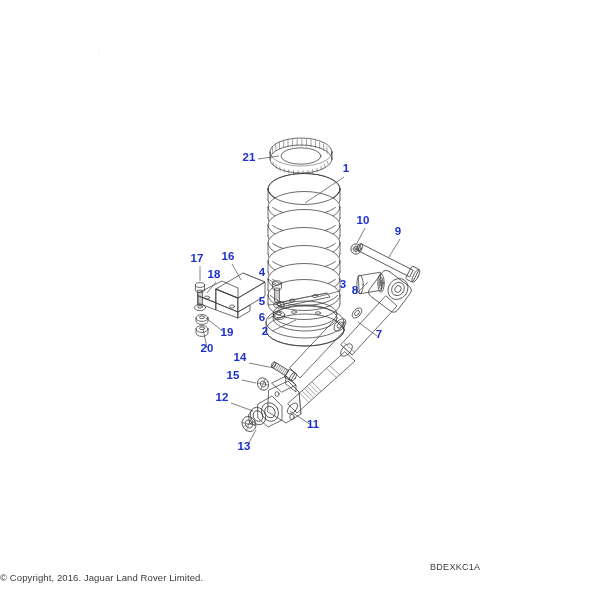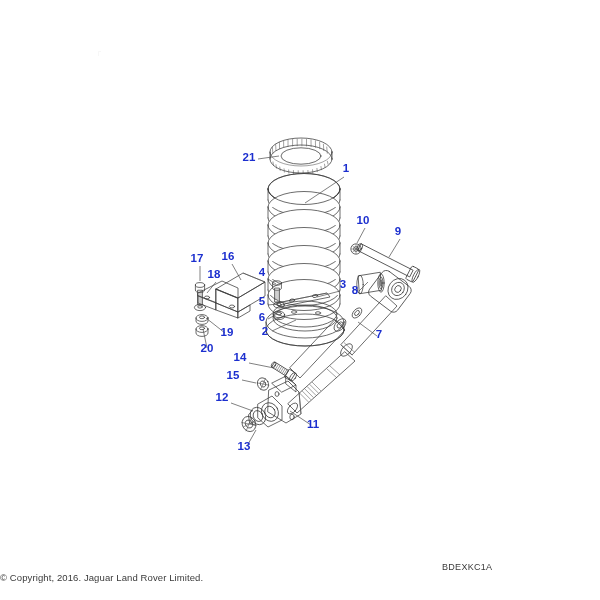--- a/index.html
+++ b/index.html
@@ -55,21 +55,21 @@
     left: 0;
     top: 572px;
     width: 600px;
     text-align: left;
     font-size: 9.5px;
     color: #3a3a3a;
     letter-spacing: 0.1px;
   }
   .partcode {
     position: absolute;
-    left: 442px;
+    left: 430px;
     top: 562px;
     font-size: 9px;
     color: #3a3a3a;
     letter-spacing: 0.3px;
   }
   .corner-mark {
     position: absolute;
     left: 96px;
     top: 48px;
     font-size: 7px;

